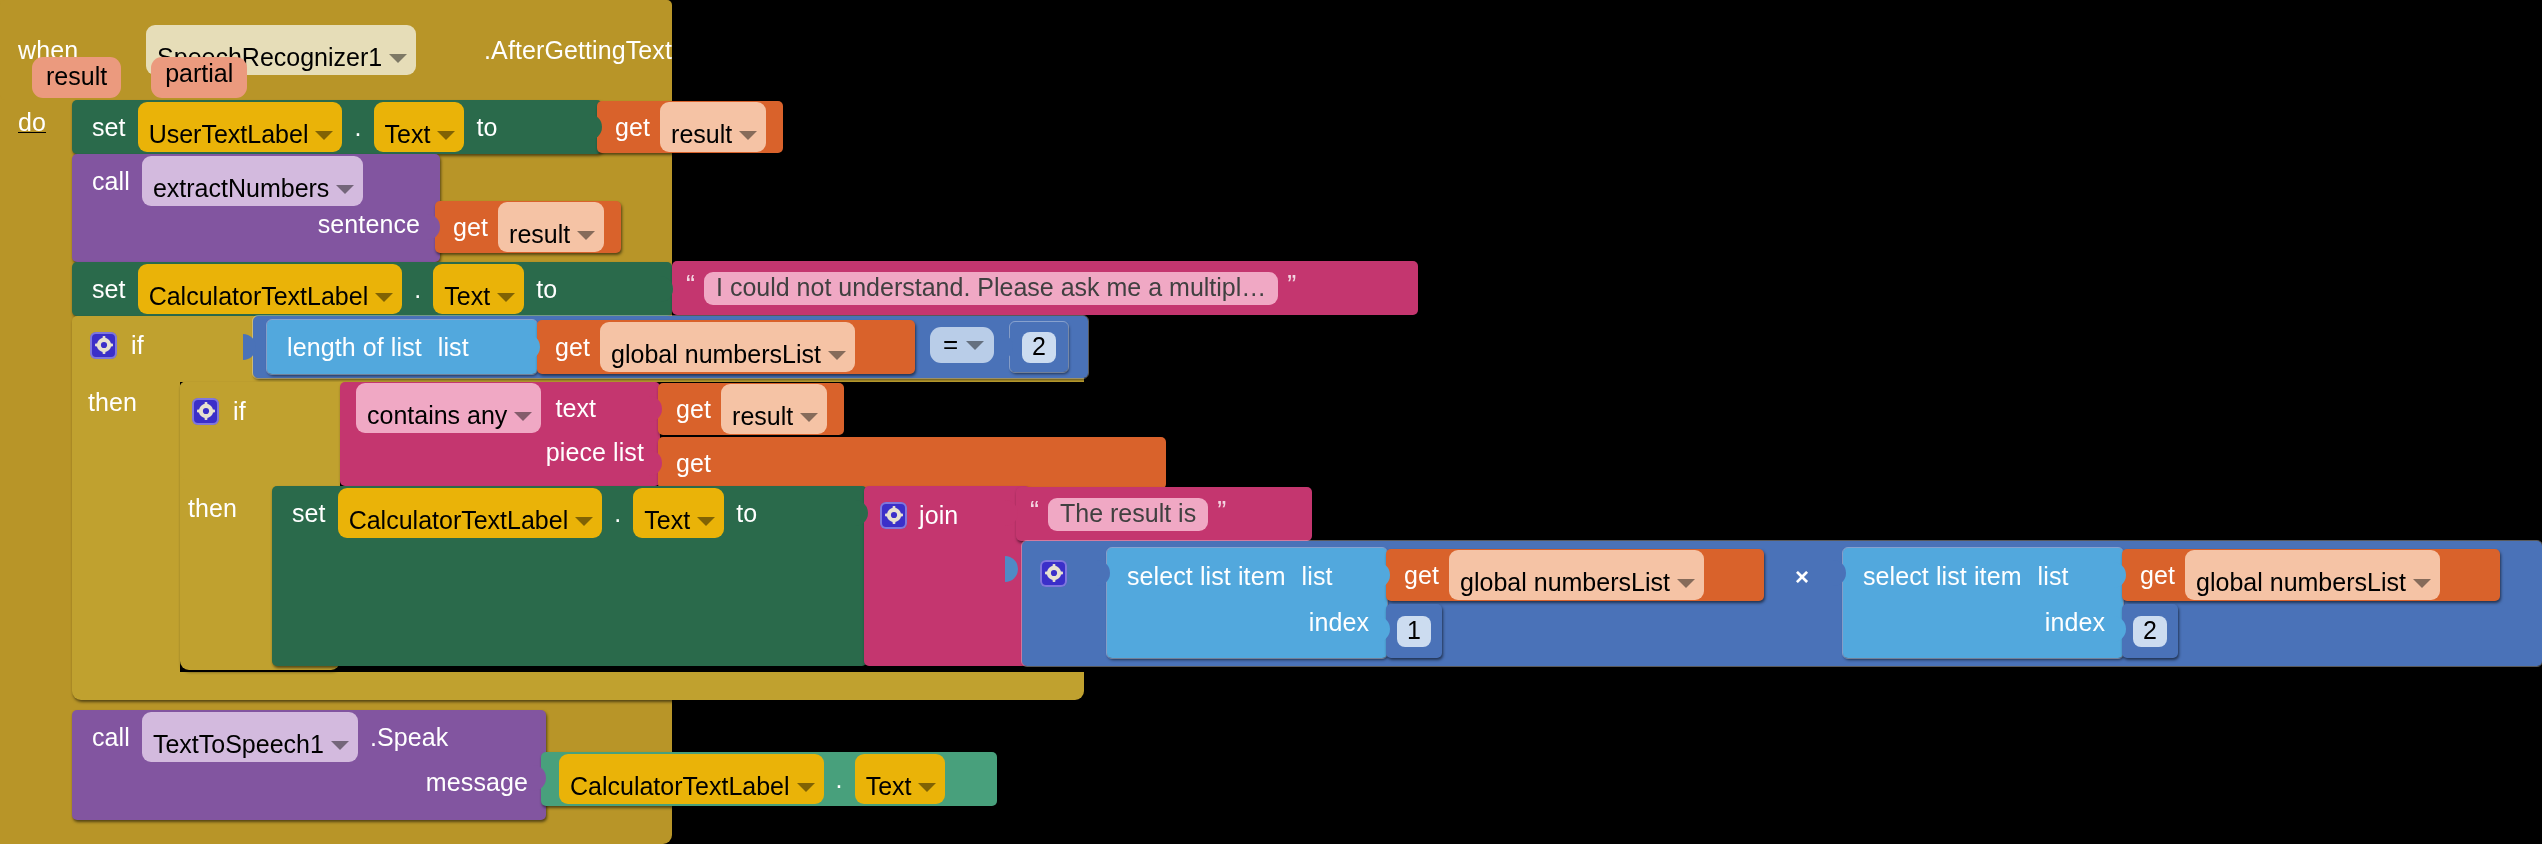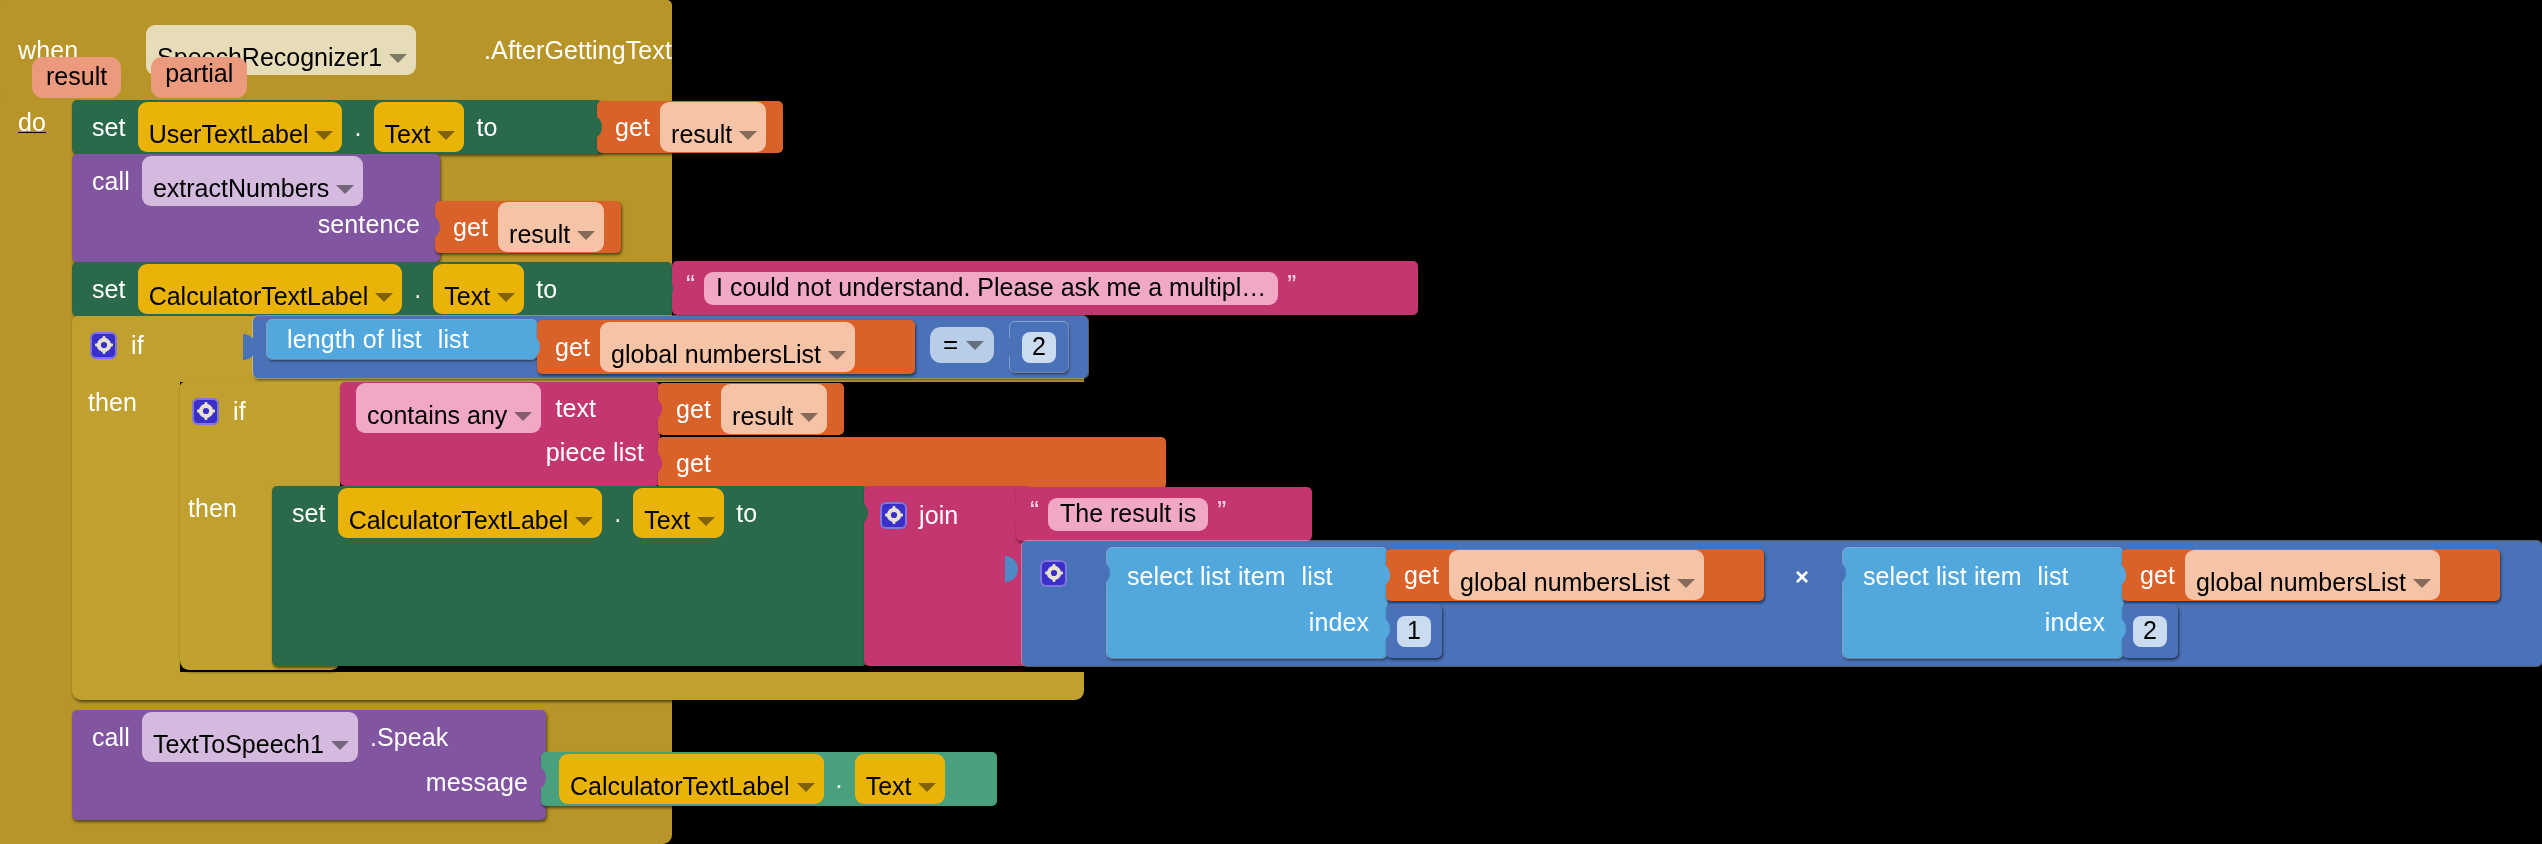--- a/index.html
+++ b/index.html
@@ -96,21 +96,21 @@
 
   .quote {
     color: #f3d7e2;
     font-size: 27px;
     line-height: 1;
     position: relative;
     top: -3px;
   }
   .txtfield {
     background: #f0a8c4;
-    color: #000000;
+    color: #404040;
     border-radius: 9px;
     padding: 3px 12px 5px 12px;
     font-size: 25px;
     white-space: nowrap;
     line-height: 1;
   }
   .numfield {
     background: #ccdcf0;
     color: #000;
     border-radius: 8px;
@@ -260,21 +260,21 @@
     </span>
     <span class="lbl">if</span>
   </div>
   <div style="position:absolute; left:88px; top:390px;">
     <span class="lbl">then</span>
   </div>
 
   <div class="blk c-math outline" style="left:253px; top:316px; width:835px; height:62px;"></div>
   <div class="socket c-math" style="left:243px; top:334px; z-index:3;"></div>
 
-  <div class="blk c-list-lt outline" style="left:267px; top:320px; width:270px; height:39px;">
+  <div class="blk c-list-lt outline" style="left:267px; top:320px; width:270px; height:54px;">
     <div class="row" style="padding-left:20px; gap:16px;">
       <span class="lbl">length of list</span>
       <span class="lbl">list</span>
     </div>
   </div>
   <div class="socket c-list-lt" style="left:527px; top:334px; z-index:4;"></div>
 
   <div class="blk c-var" style="left:537px; top:320px; width:378px; height:54px;">
     <div class="row" style="padding-left:18px; gap:10px;">
       <span class="lbl">get</span>

